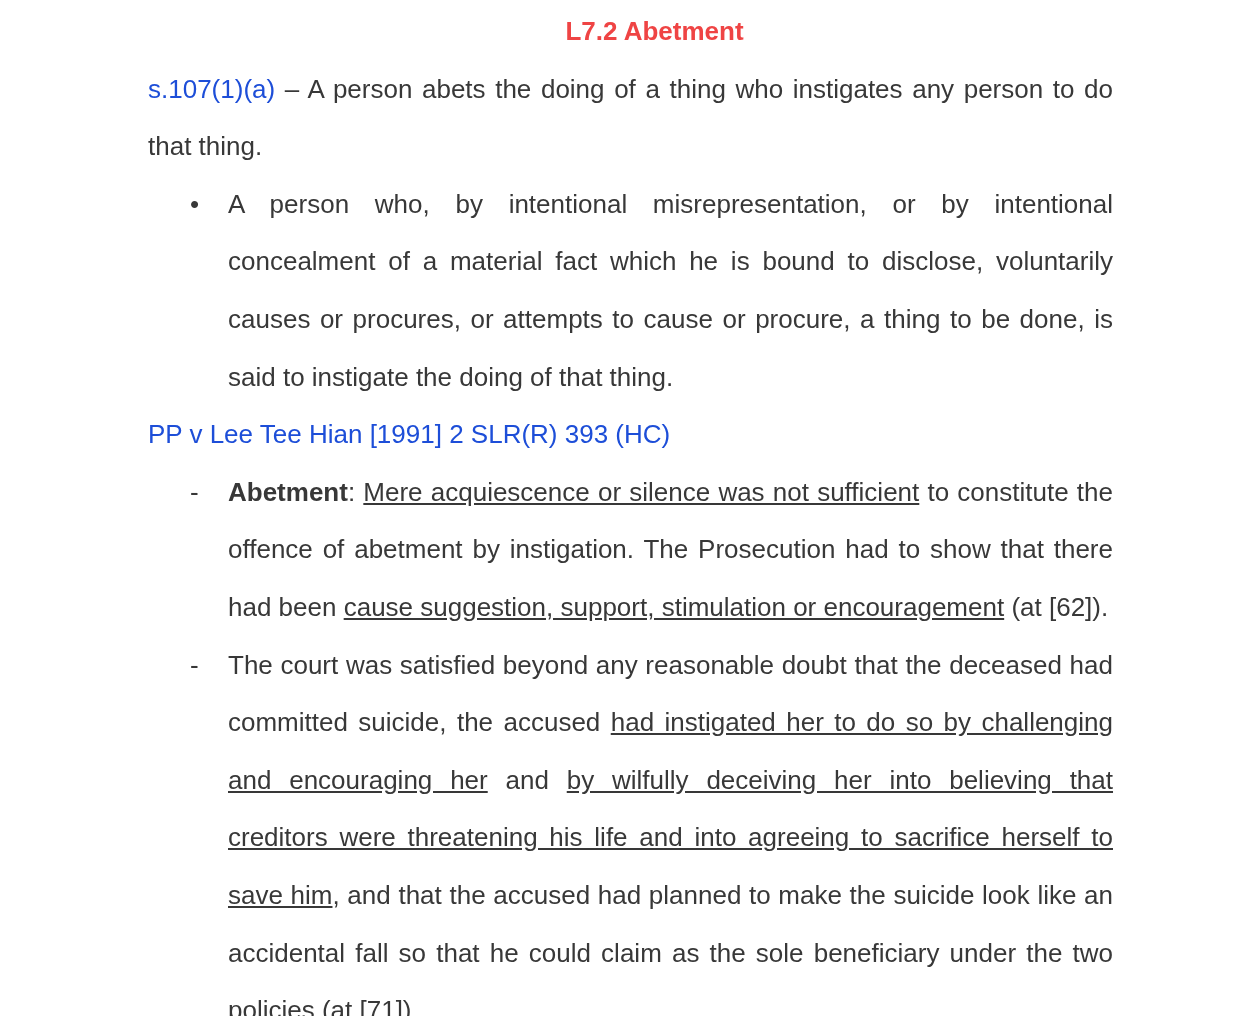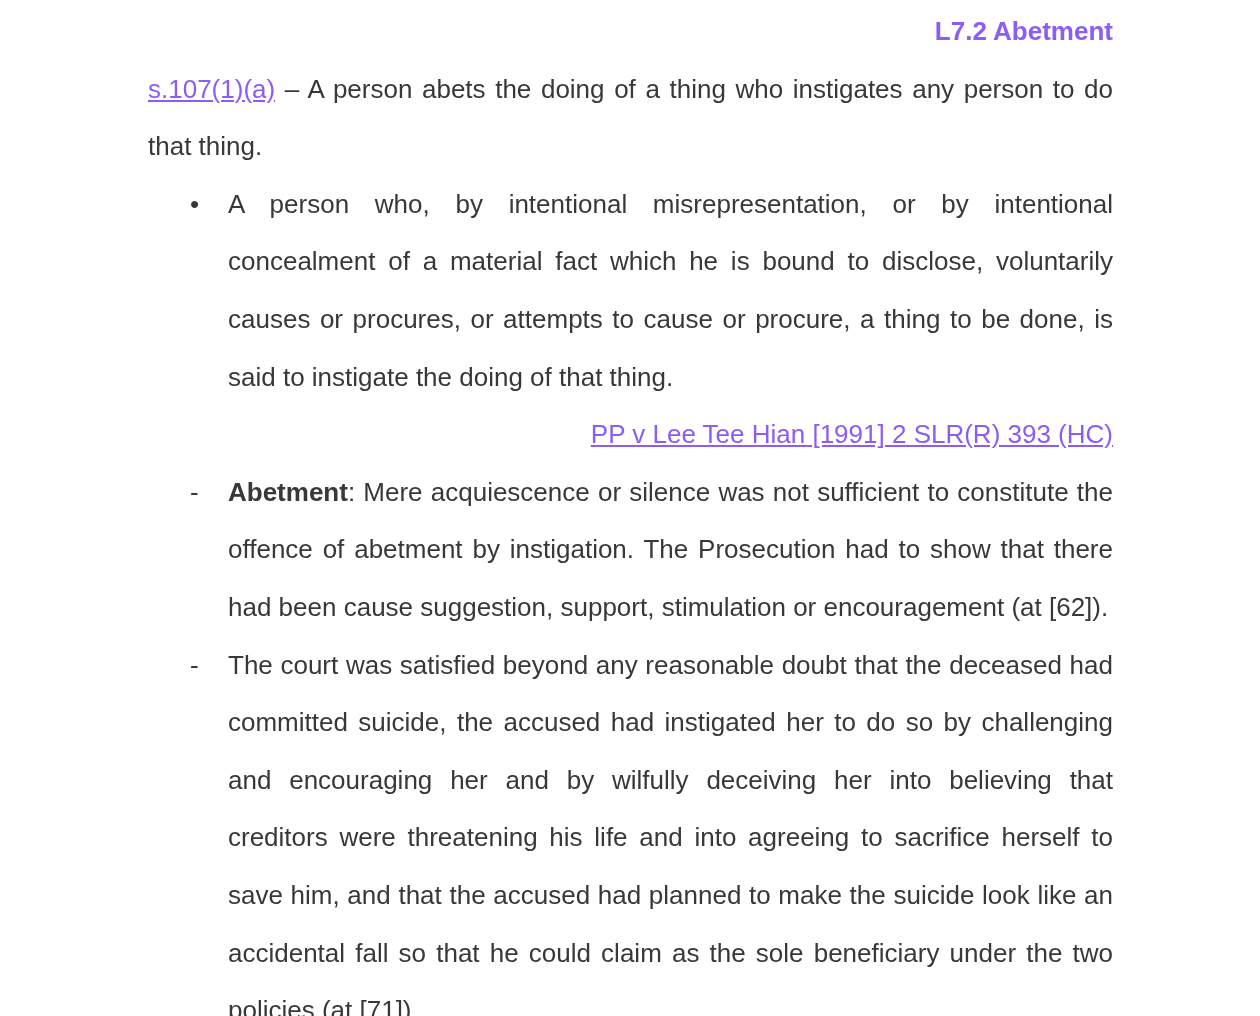--- a/index.html
+++ b/index.html
@@ -26,38 +26,38 @@
     text-align: justify;
   }
   .doc p, .doc h1 {
     margin: 0;
     padding: 0;
   }
   h1.heading {
     font-size: 26px;
     line-height: 57.6px;
     font-weight: bold;
-    text-align: right;
-    color: #8b5cf6;
+    text-align: center;
+    color: #ef4444;
     margin-left: 48px;
   }
-  .red { color: #8b5cf6; text-decoration: underline; }
-  .case-citation { text-align: right; }
+  .red { color: #1d4ed8; }
+  .case-citation { text-align: left; }
   .li {
     position: relative;
     padding-left: 80px;
   }
   .li .marker {
     position: absolute;
     left: 42px;
     top: 0;
     width: 38px;
     text-align: left;
   }
-  .u { }
+  .u { text-decoration: underline; }
   .b { font-weight: bold; }
 </style>
 </head>
 <body>
 
 <div class="doc">
 
   <h1 class="heading">L7.2 Abetment</h1>
 
   <p class="para"><span class="red">s.107(1)(a)</span><span> – A person abets the doing of a thing who instigates any person to do that thing.</span></p>

